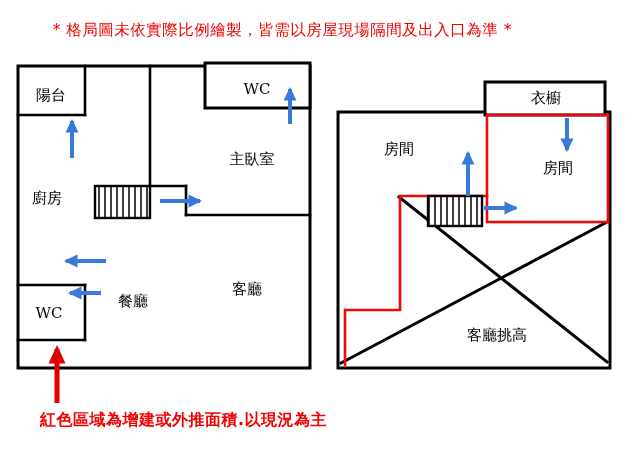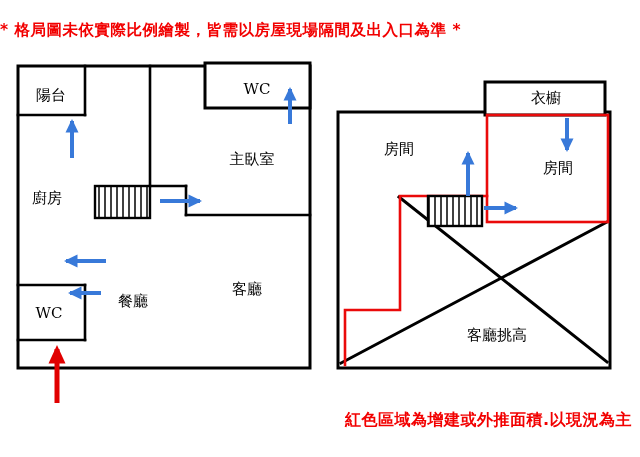--- a/index.html
+++ b/index.html
@@ -1,20 +1,20 @@
 <!DOCTYPE html>
 <html><head>
 <meta charset="utf-8">
 <style>
   html,body{margin:0;padding:0;background:#ffffff;}
   .stage{position:relative;width:640px;height:457px;background:#ffffff;overflow:hidden;
          font-family:"DejaVu Sans",sans-serif;}
-  .title{position:absolute;top:20px;left:0;width:512px;text-align:left;
-         color:#f20000;font-weight:bold;font-size:15.5px;letter-spacing:0.5px;}
-  .footer{position:absolute;top:410px;left:32px;width:600px;text-align:right;
+  .title{position:absolute;top:20px;left:0;width:512px;text-align:right;
+         color:#f20000;font-weight:normal;font-size:15.5px;letter-spacing:0.5px;}
+  .footer{position:absolute;top:410px;left:40px;width:600px;text-align:left;
           color:#f20000;font-weight:bold;font-size:16px;letter-spacing:0.5px;}
   svg.plan-canvas{position:absolute;left:0;top:0;}
   .wall{fill:none;stroke:#000000;stroke-width:3;stroke-linecap:square;}
   .wall2{fill:none;stroke:#000000;stroke-width:2.6;stroke-linecap:square;}
   .redl{fill:none;stroke:#ea0a0a;stroke-width:2.6;stroke-linecap:square;}
   .bluearrow{stroke:#3879d9;stroke-width:4;fill:none;}
   .redarrow{stroke:#e10000;stroke-width:5;fill:none;}
   .lbl{font-family:"DejaVu Serif","Liberation Serif",serif;font-size:15px;fill:#000000;
        text-anchor:middle;}
   .roombox{fill:#ffffff;}

